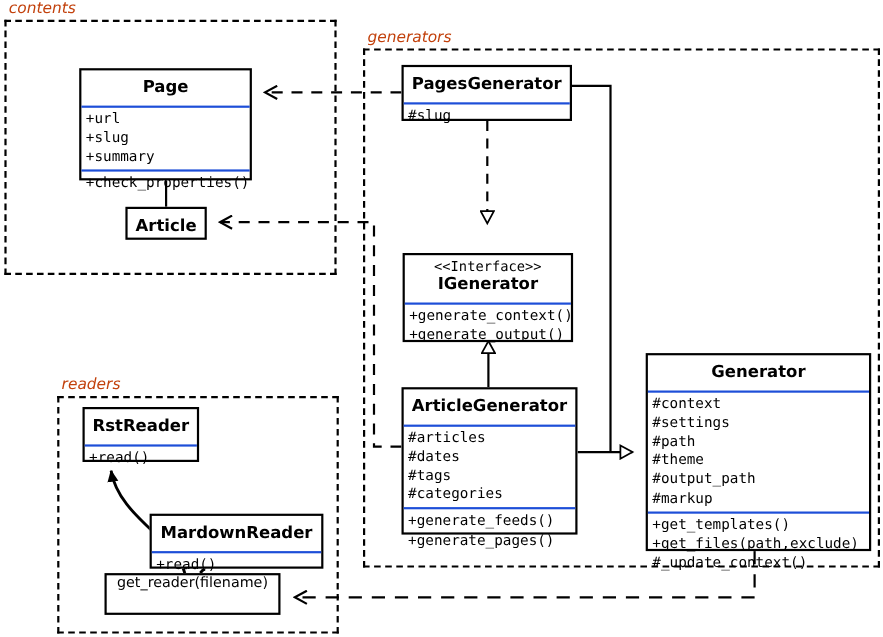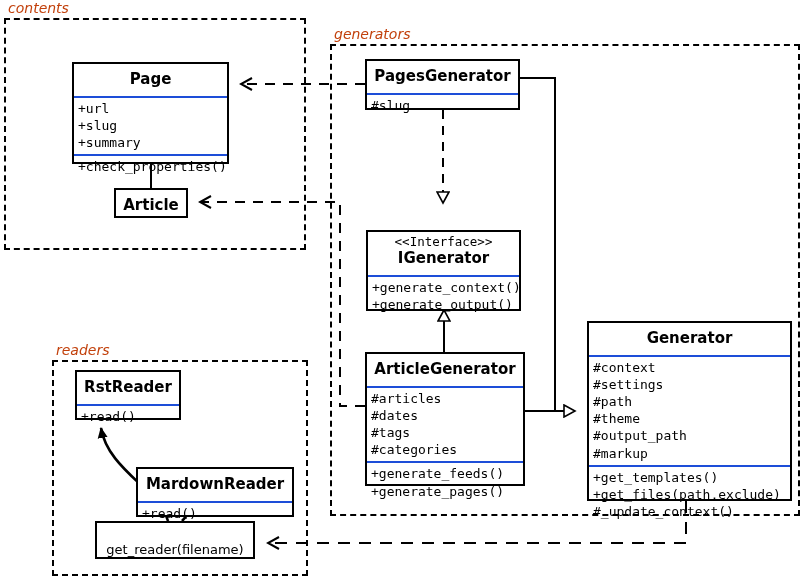--- a/index.html
+++ b/index.html
@@ -20,21 +20,21 @@
   .cls .sec{box-sizing:border-box;padding:2px 4px 3px 4px;}
   .cls .sec + .sec{border-top:2px solid #1d4ed8;}
   .cls .name{text-align:center;font-weight:bold;font-size:15px;
              font-family:"DejaVu Sans",sans-serif;line-height:1.25;
              padding-top:4px;padding-bottom:4px;}
   .cls .stereo{text-align:center;font-weight:normal;font-size:12.5px;
                font-family:"DejaVu Sans Mono",monospace;line-height:1.2;}
   .cls .mem{font-family:"DejaVu Sans Mono",monospace;font-size:13px;
             line-height:1.32;white-space:pre;}
   .plain{position:absolute;box-sizing:border-box;border:2px solid #000;
-         background:#fff;z-index:5;display:flex;align-items:flex-end;
+         background:#fff;z-index:5;display:flex;align-items:flex-start;
          justify-content:center;font-size:13px;
          font-family:"DejaVu Sans",sans-serif;}
 </style>
 </head>
 <body>
 
 <div id="stage">
 
   <div class="pkg" id="pkg-contents" style="left: 4px; top: 18px; width: 302px; height: 232px;">
     <div class="pkg-border"></div>

